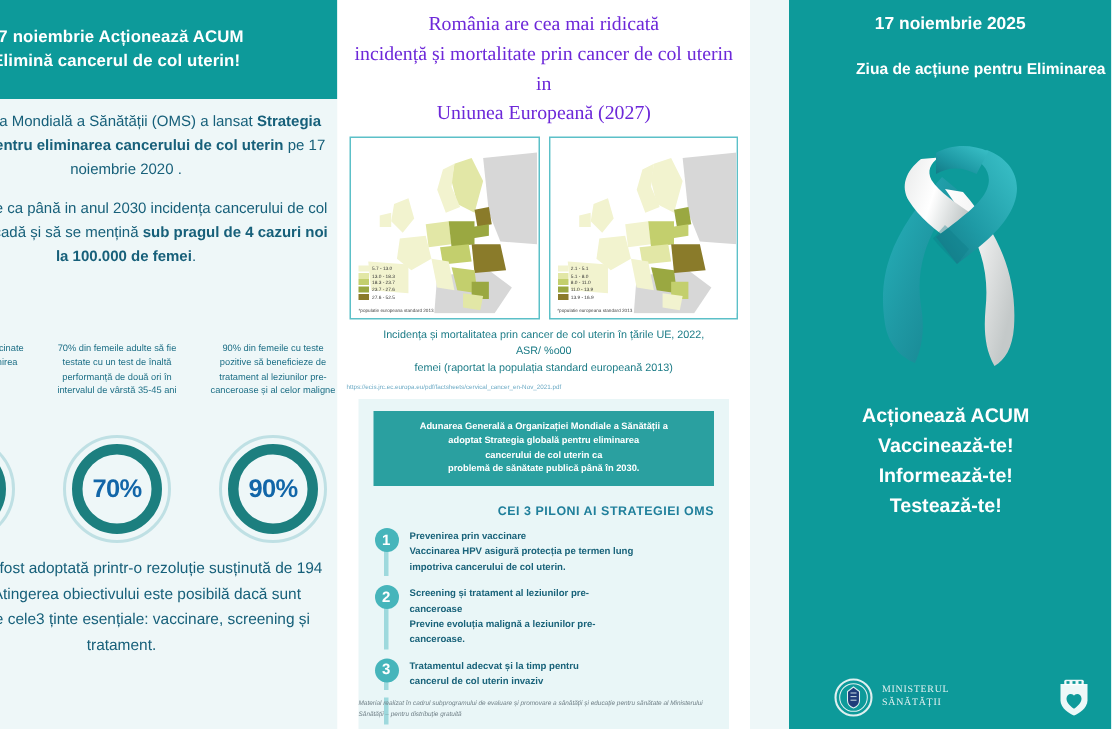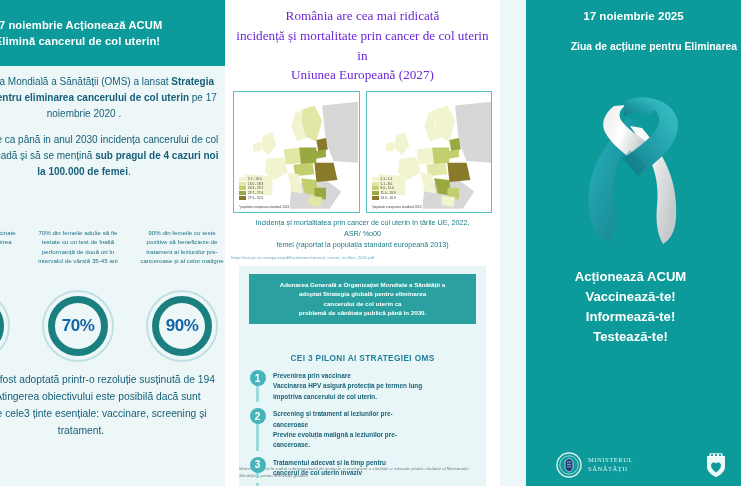--- a/index.html
+++ b/index.html
@@ -192,22 +192,22 @@
     font-weight: bold;
     line-height: 1.55;
     text-align: center;
     padding: 6px 8px;
   }
   .pillars-title {
     color: #1f7f9b;
     font-size: 8.3px;
     font-weight: bold;
     letter-spacing: .35px;
-    text-align: center;
-    padding: 29px 0 7px;
+    text-align: right;
+    padding: 11px 0 7px;
   }
   .pillar {
     display: flex;
     gap: 7px;
     position: relative;
     padding-bottom: 6px;
   }
   .pillar-num-col {
     position: relative;
     width: 17px;

